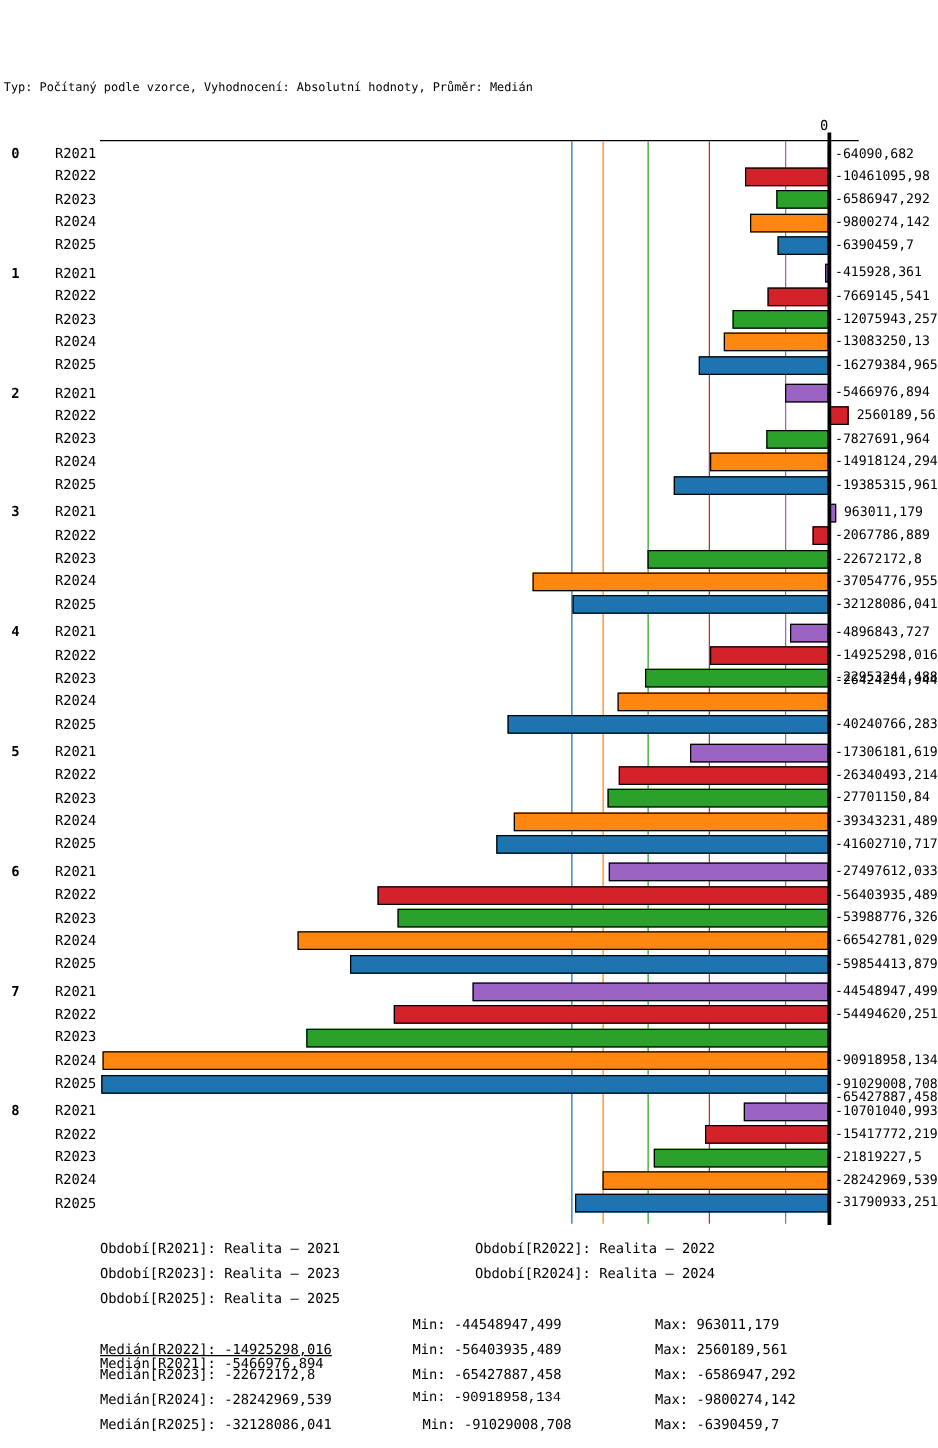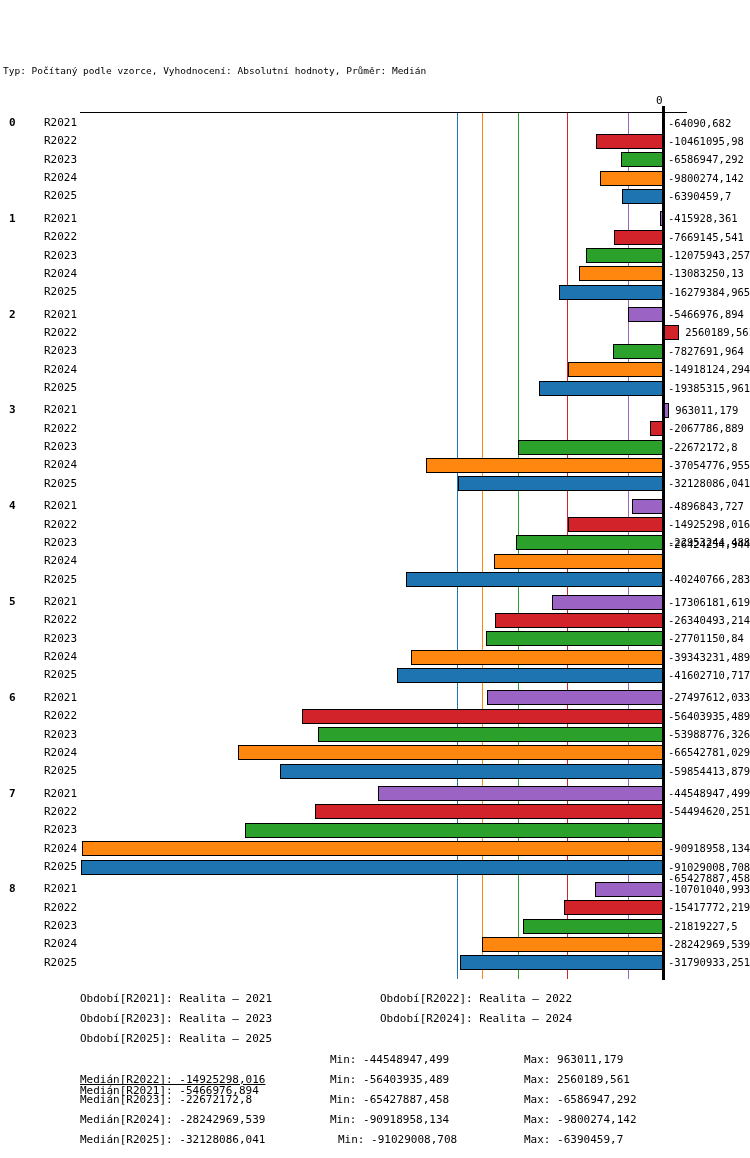--- a/index.html
+++ b/index.html
@@ -190,19 +190,19 @@
       <div class="abs foot" style="left: 80px; top: 1053px; margin-top: 31px;">Medián[R2021]: -5466976,894</div>
       <div class="abs foot" style="left: 330px; top: 1053px;">Min: -44548947,499</div>
       <div class="abs foot" style="left: 524px; top: 1053px;">Max: 963011,179</div>
       <div class="abs foot" style="left: 80px; top: 1073px; text-decoration: underline;">Medián[R2022]: -14925298,016</div>
       <div class="abs foot" style="left: 330px; top: 1073px;">Min: -56403935,489</div>
       <div class="abs foot" style="left: 524px; top: 1073px;">Max: 2560189,561</div>
       <div class="abs foot" style="left: 80px; top: 1093px;">Medián[R2023]: -22672172,8</div>
       <div class="abs foot" style="left: 330px; top: 1093px;">Min: -65427887,458</div>
       <div class="abs foot" style="left: 524px; top: 1093px;">Max: -6586947,292</div>
       <div class="abs foot" style="left: 80px; top: 1113px;">Medián[R2024]: -28242969,539</div>
-      <div class="abs foot" style="left: 330px; top: 1113px;">Min: -90918958,134</div>
+      <div class="abs foot" style="left: 330px; top: 1113px; font-family: Liberation Mono, monospace;">Min: -90918958,134</div>
       <div class="abs foot" style="left: 524px; top: 1113px;">Max: -9800274,142</div>
       <div class="abs foot" style="left: 80px; top: 1133px;">Medián[R2025]: -32128086,041</div>
       <div class="abs foot" style="left: 338px; top: 1133px;">Min: -91029008,708</div>
       <div class="abs foot" style="left: 524px; top: 1133px;">Max: -6390459,7</div>
     </div>
 </div>
 
 </body></html>

